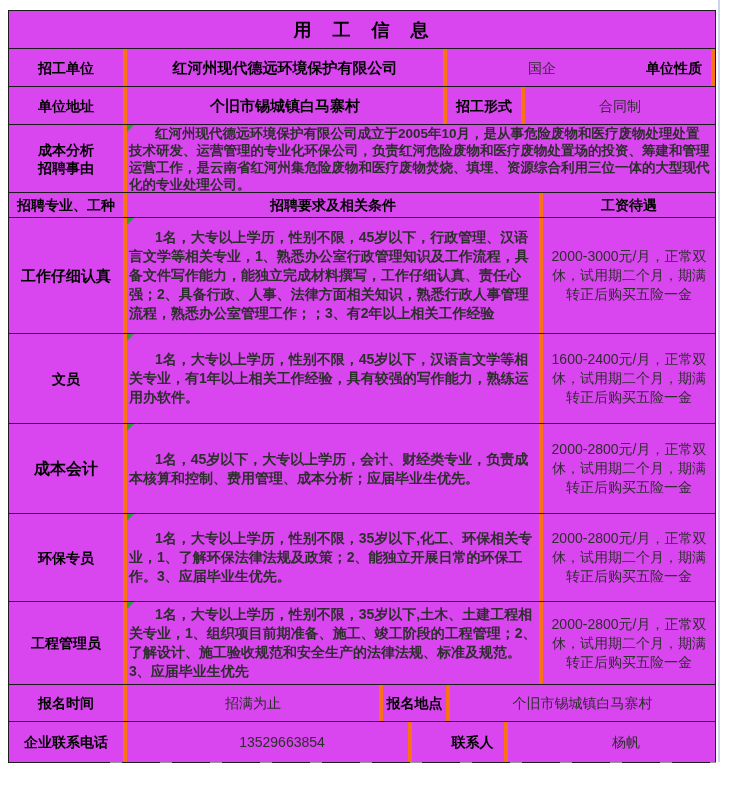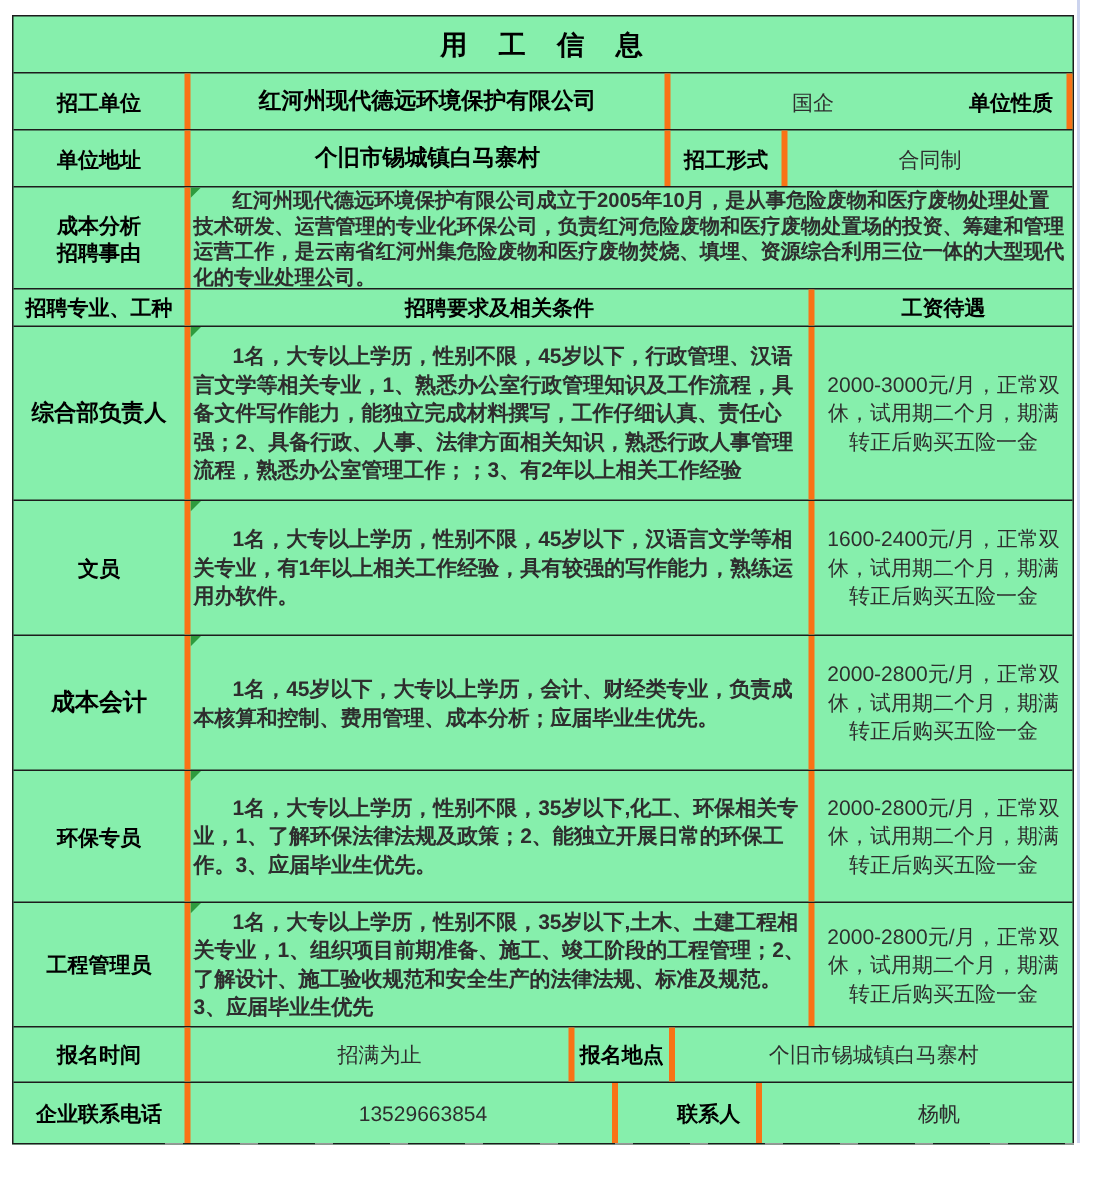--- a/index.html
+++ b/index.html
@@ -8,21 +8,21 @@
     width:738px;height:802px;
     background:#fff;
     font-family:"Liberation Sans","DejaVu Sans",sans-serif;
     color:#000;
     overflow:hidden;
   }
   .table{
     position:absolute;left:8px;top:10px;width:708px;
     border:1px solid #1c1c1c;
     box-sizing:border-box;
-    background:#86efac;
+    background:#d946ef;
   }
   .row{display:flex;border-bottom:1px solid #1c1c1c;box-sizing:border-box;}
   .row:last-child{border-bottom:none;gap:29px;}
   .cell{
     position:relative;
     box-sizing:border-box;
     border-right:4px solid #f97316;
     display:flex;flex-direction:column;
     align-items:center;justify-content:center;
     text-align:center;
@@ -123,21 +123,21 @@
       </div>
     </div>
 
     <div class="row header-row">
       <div class="cell w-label bold">招聘专业、工种</div>
       <div class="cell w-req bold">招聘要求及相关条件</div>
       <div class="cell last bold">工资待遇</div>
     </div>
 
     <div class="row j1">
-      <div class="cell w-label job-title fs15">综合部负责人</div>
+      <div class="cell w-label job-title fs15">工作仔细认真</div>
       <div class="cell w-req text-cell req-cell flag">
         <p>1名，大专以上学历，性别不限，45岁以下，行政管理、汉语言文学等相关专业，1、熟悉办公室行政管理知识及工作流程，具备文件写作能力，能独立完成材料撰写，工作仔细认真、责任心强；2、具备行政、人事、法律方面相关知识，熟悉行政人事管理流程，熟悉办公室管理工作；；3、有2年以上相关工作经验</p>
       </div>
       <div class="cell last salary-cell">2000-3000元/月，正常双休，试用期二个月，期满转正后购买五险一金</div>
     </div>
 
     <div class="row j2">
       <div class="cell w-label job-title">文员</div>
       <div class="cell w-req text-cell req-cell flag">
         <p>1名，大专以上学历，性别不限，45岁以下，汉语言文学等相关专业，有1年以上相关工作经验，具有较强的写作能力，熟练运用办软件。</p>

